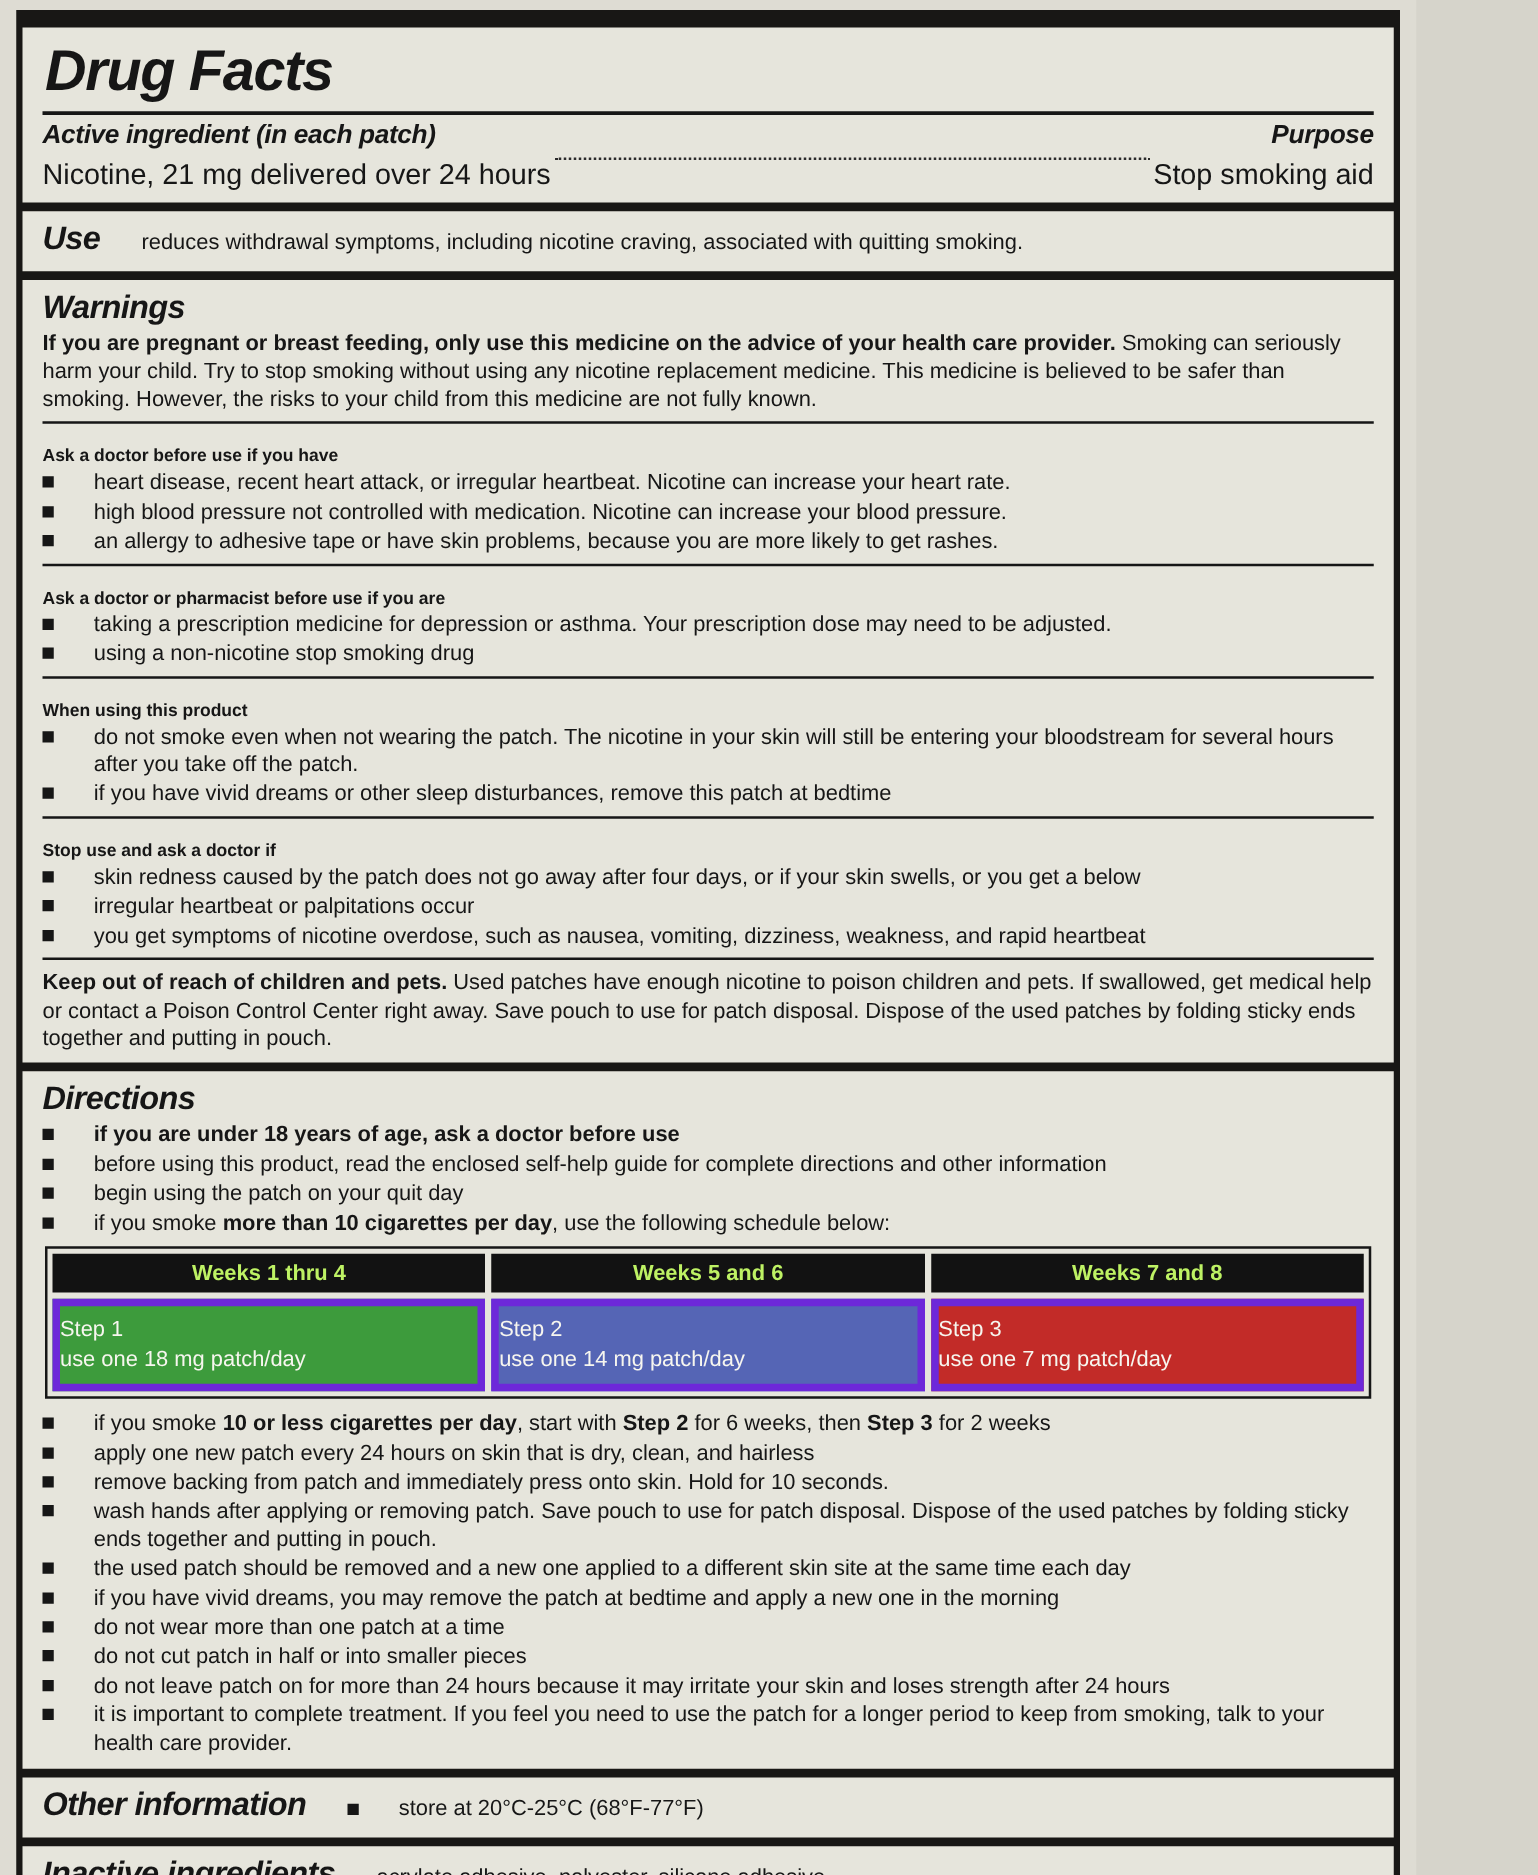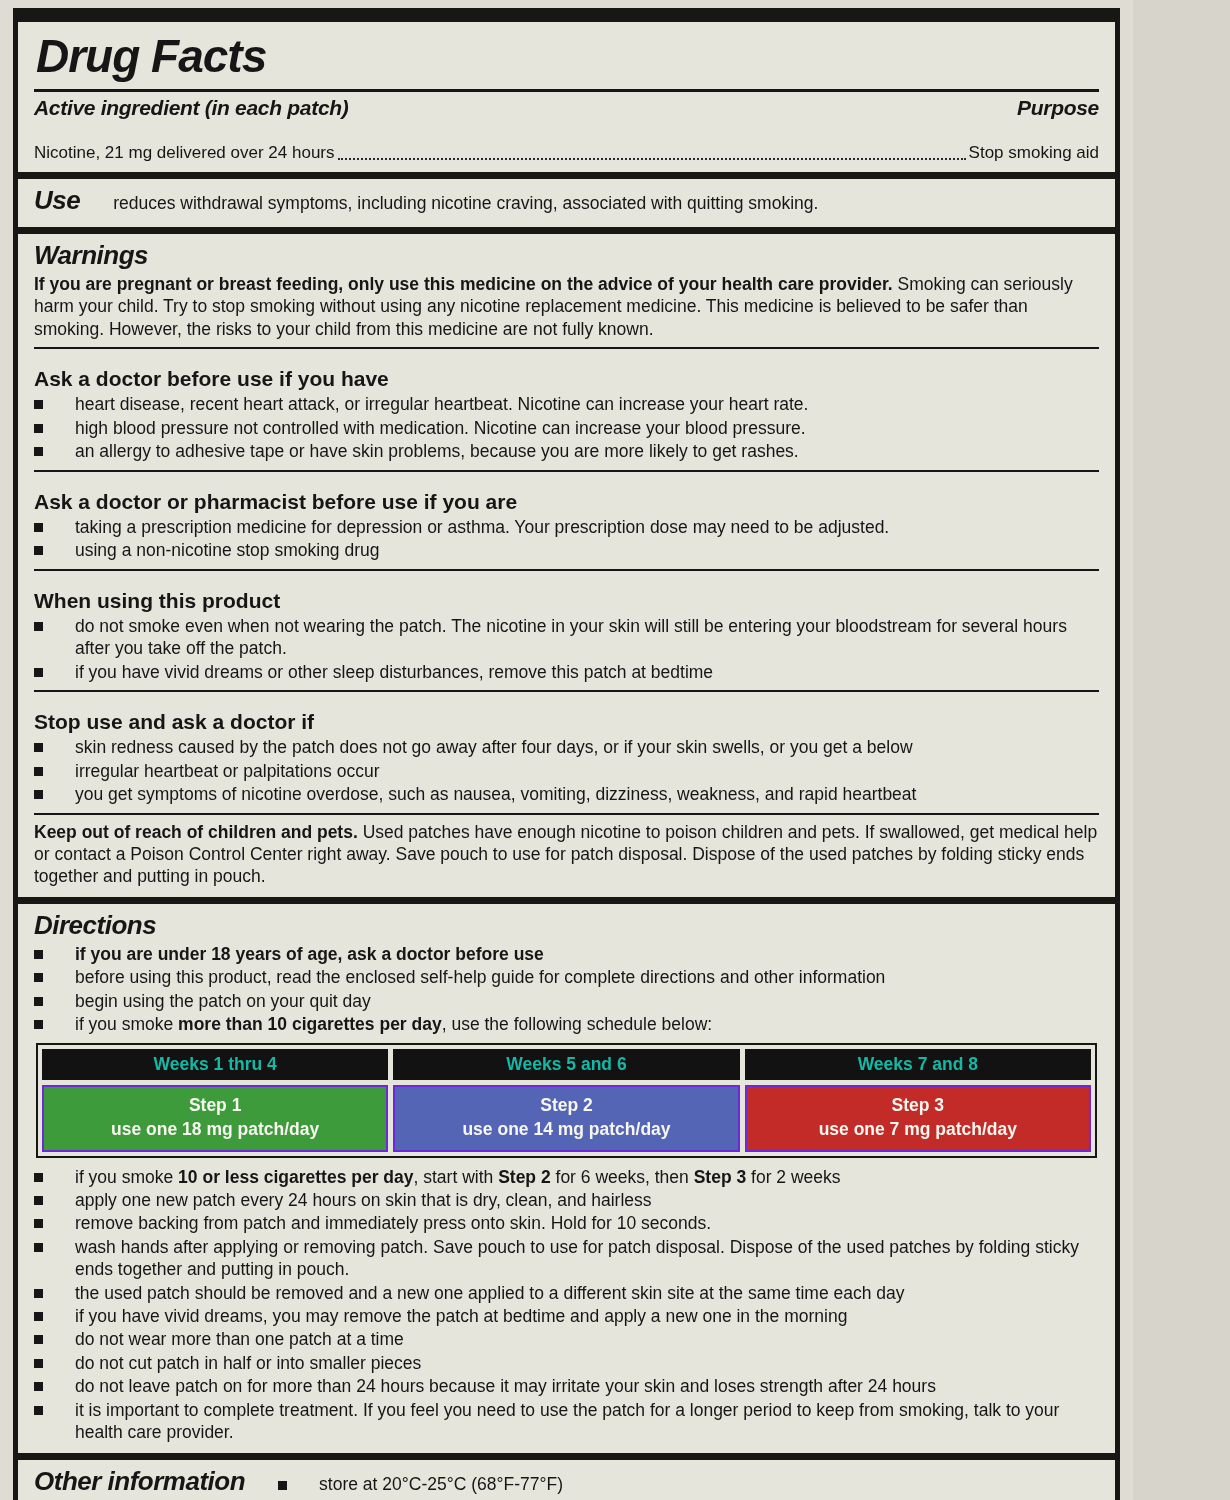--- a/index.html
+++ b/index.html
@@ -29,57 +29,57 @@
     font-style:italic; font-weight:bold;
     font-size:46px; letter-spacing:-1px;
     padding:2px 0 4px 2px;
   }
   .title-rule { border-top:3px solid #161616; margin:2px 0 4px 0; }
   .cols { display:flex; justify-content:space-between; align-items:baseline; }
   .subhead-big {
     font-style:italic; font-weight:bold;
     font-size:21px; letter-spacing:-0.3px;
   }
-  .leader-row { display:flex; align-items:flex-end; font-size:17px; margin-top:23px; }
+  .leader-row { display:flex; align-items:flex-start; font-size:23px; margin-top:6px; }
   .leader { flex:1; border-bottom:2px dotted #2a2a2a; margin:0 3px 3px 3px; height:1px; }
   .sec-head {
     font-style:italic; font-weight:bold;
     font-size:26px; letter-spacing:-0.5px;
     margin:1px 0 2px 0;
   }
   .inline-sec { display:flex; align-items:baseline;gap:24px; }
   .inline-sec .sec-head { margin-right:9px; flex:none; }
   .body-txt { font-size:17.5px; line-height:1.28; }
-  .bold-head { font-weight:bold; font-size:21px; line-height:1.3; margin-top:16px; }
+  .bold-head { font-weight:bold; font-size:14px; line-height:1.3; margin-top:16px; }
   .rule { border-top:2px solid #161616; margin:7px 0 6px 0; }
   .bullet { display:flex; font-size:17.5px; line-height:1.28; margin:1px 0;gap:24px; }
   .sq {
     width:9px; height:9px; background:#161616;
     display:inline-block; flex:none;
     margin:7px 8px 0 0;
   }
   .bullet-text { flex:1; }
   .schedule {
     border:2px solid #161616;
     background:#e6e5dc;
     padding:4px;
     margin:8px 2px 8px 2px;
     display:grid;
     grid-template-columns:repeat(3, 1fr);
     gap:5px;
   }
   .sched-head {
-    background:#121212; color:#14b8a6;
+    background:#121212; color:#bef264;
     font-weight:bold; font-size:17.5px;
     text-align:center; padding:5px 0;
   }
   .sched-step {
-    color:#f7f6ef; font-weight:bold; font-size:17.5px;
-    text-align:center; padding:7px 0 8px 0;
-    border:2px solid #6d28d9;
+    color:#f7f6ef; font-weight:normal; font-size:17.5px;
+    text-align:left; padding:7px 0 8px 0;
+    border:6px solid #6d28d9;
     line-height:1.35;
   }
 </style>
 </head>
 <body>
 
 <div class="page">
   <div class="frame">
 
     <div class="box">

